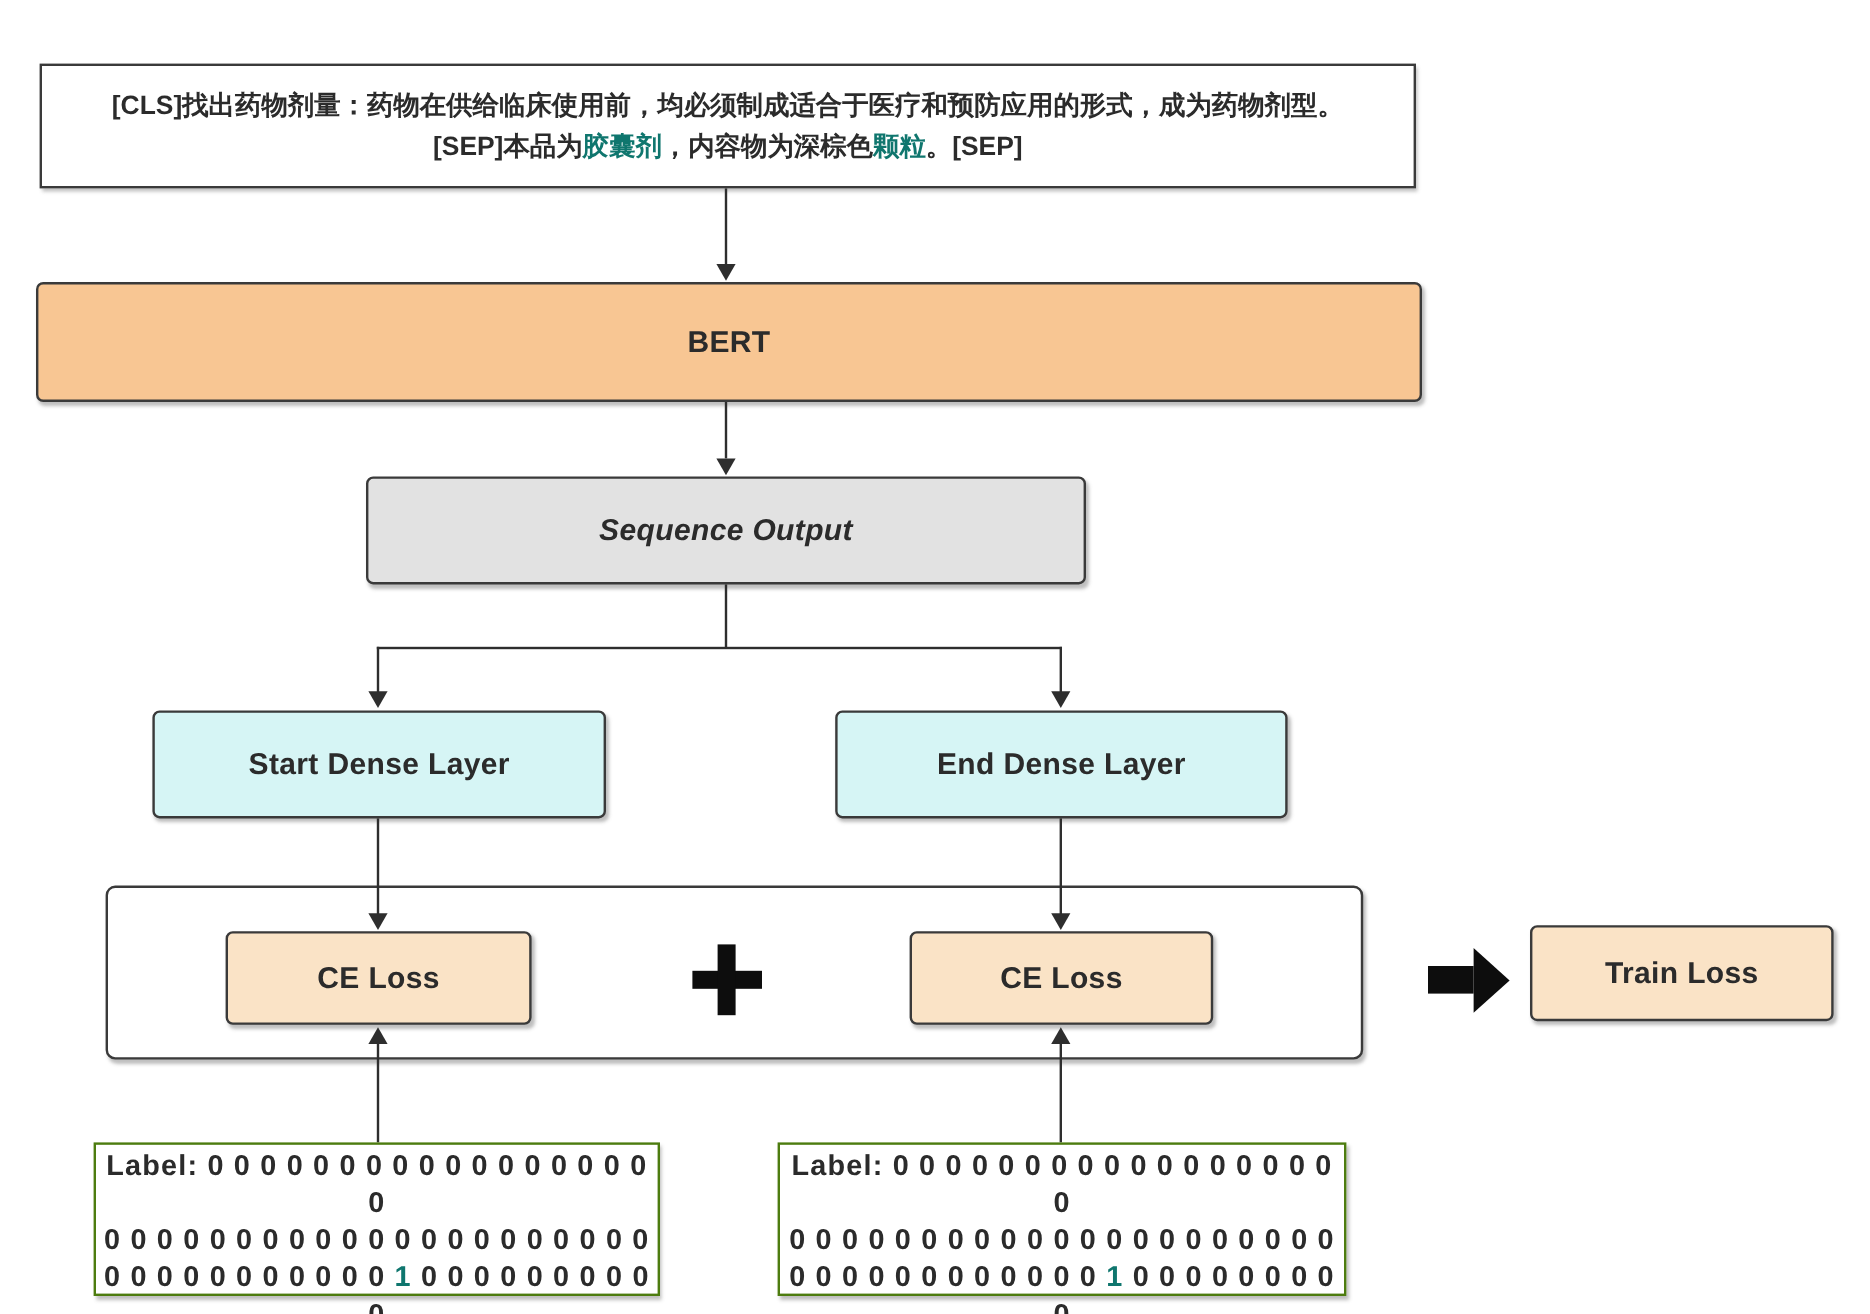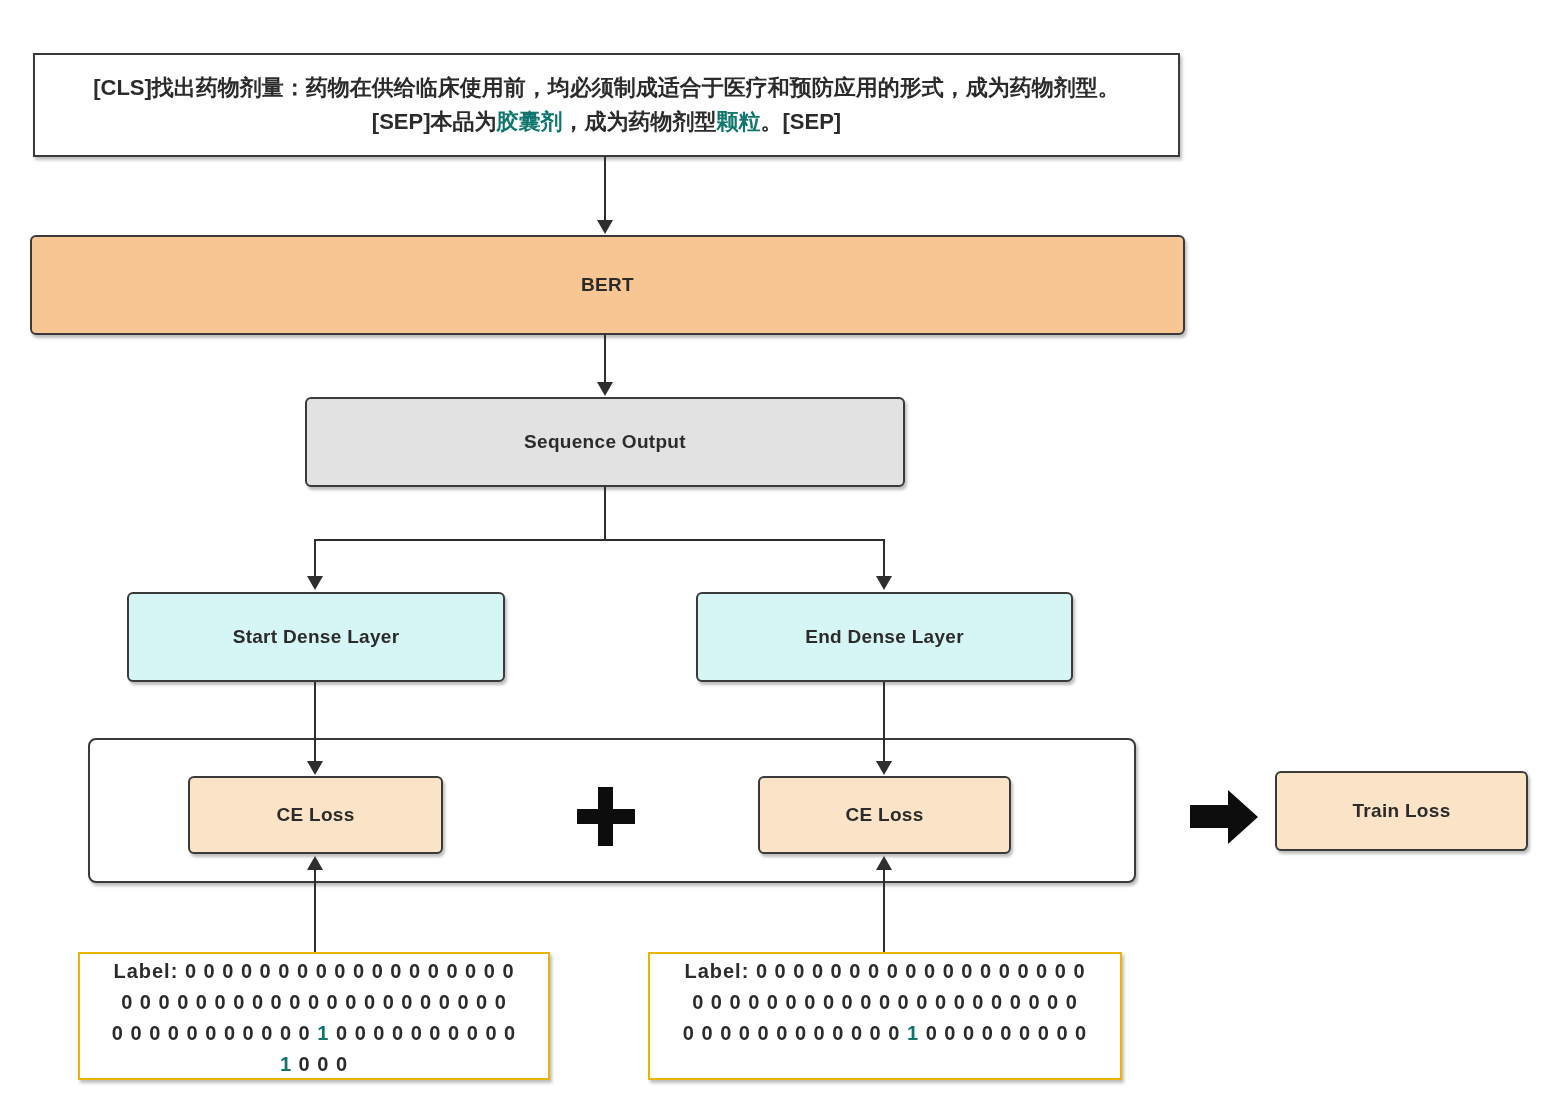--- a/index.html
+++ b/index.html
@@ -8,64 +8,64 @@
     font-family:"Liberation Sans","DejaVu Sans",sans-serif;
     color:#2b2b2b;font-weight:bold;margin-top:20px;
   }
   .box{
     position:absolute;box-sizing:border-box;border:2px solid #3a3a3a;
     display:flex;align-items:center;justify-content:center;text-align:center;
     box-shadow:2px 3px 3px rgba(110,110,110,0.45);
     background:#fff;
   }
   .rounded{border-radius:6px;}
-  .node-label{font-size:19px;letter-spacing:0.3px;}
+  .node-label{font-size:25px;letter-spacing:0.3px;}
   .red{color:#0f766e;}
   
   .input-box{flex-direction:column;font-size:22px;line-height:34px;padding:0 14px;}
   
   .vline,.hline{position:absolute;background:#2e2e2e;}
   .vline{width:2px;}
   .hline{height:2px;}
   .ah-down{position:absolute;width:0;height:0;border-left:8px solid transparent;border-right:8px solid transparent;border-top:14px solid #2e2e2e;}
   .ah-up{position:absolute;width:0;height:0;border-left:8px solid transparent;border-right:8px solid transparent;border-bottom:14px solid #2e2e2e;}
   
   .plus-h{position:absolute;left:577px;top:789px;width:58px;height:15px;background:#0d0d0d;}
   .plus-v{position:absolute;left:598px;top:767px;width:15px;height:59px;background:#0d0d0d;}
   
   .block-arrow-rect{position:absolute;left:1190px;top:785px;width:38px;height:23px;background:#0d0d0d;}
   .block-arrow-tri{position:absolute;left:1228px;top:770px;width:0;height:0;border-top:27px solid transparent;border-bottom:27px solid transparent;border-left:30px solid #0d0d0d;}
   
   .label-box{
-    position:absolute;box-sizing:border-box;border:2px solid #eab308;background:#fff;
+    position:absolute;box-sizing:border-box;border:2px solid #4d7c0f;background:#fff;
     box-shadow:2px 3px 3px rgba(110,110,110,0.45);
-    font-size:20px;line-height:31px;text-align:center;padding-top:2px;letter-spacing:1px;
+    font-size:24px;line-height:31px;text-align:center;padding-top:2px;letter-spacing:1px;
   }
 </style>
 </head>
 <body>
 
 <div class="canvas">
 
   <div class="box input-box" style="left:33px;top:33px;width:1147px;height:104px;">
     <div><span>[CLS]找出药物剂量：药物在供给临床使用前，均必须制成适合于医疗和预防应用的形式，成为药物剂型。</span></div>
-    <div><span>[SEP]本品为</span><span class="red">胶囊剂</span><span>，成为药物剂型</span><span class="red">颗粒</span><span>。[SEP]</span></div>
+    <div><span>[SEP]本品为</span><span class="red">胶囊剂</span><span>，内容物为深棕色</span><span class="red">颗粒</span><span>。[SEP]</span></div>
   </div>
 
   <div class="vline" style="left:604px;top:137px;height:64px;"></div>
   <div class="ah-down" style="left:597px;top:200px;"></div>
 
   <div class="box rounded node-label" style="left:30px;top:215px;width:1155px;height:100px;background:#f8c693;">
     <span>BERT</span>
   </div>
 
   <div class="vline" style="left:604px;top:315px;height:47px;"></div>
   <div class="ah-down" style="left:597px;top:362px;"></div>
 
-  <div class="box rounded node-label" style="left:305px;top:377px;width:600px;height:90px;background:#e2e2e2;">
+  <div class="box rounded node-label" style="left:305px;top:377px;width:600px;height:90px;background:#e2e2e2;font-style:italic;">
     <span>Sequence Output</span>
   </div>
 
   <div class="vline" style="left:604px;top:467px;height:53px;"></div>
   <div class="hline" style="left:314px;top:519px;width:571px;"></div>
   <div class="vline" style="left:314px;top:519px;height:38px;"></div>
   <div class="ah-down" style="left:307px;top:556px;"></div>
   <div class="vline" style="left:883px;top:519px;height:38px;"></div>
   <div class="ah-down" style="left:876px;top:556px;"></div>
 

